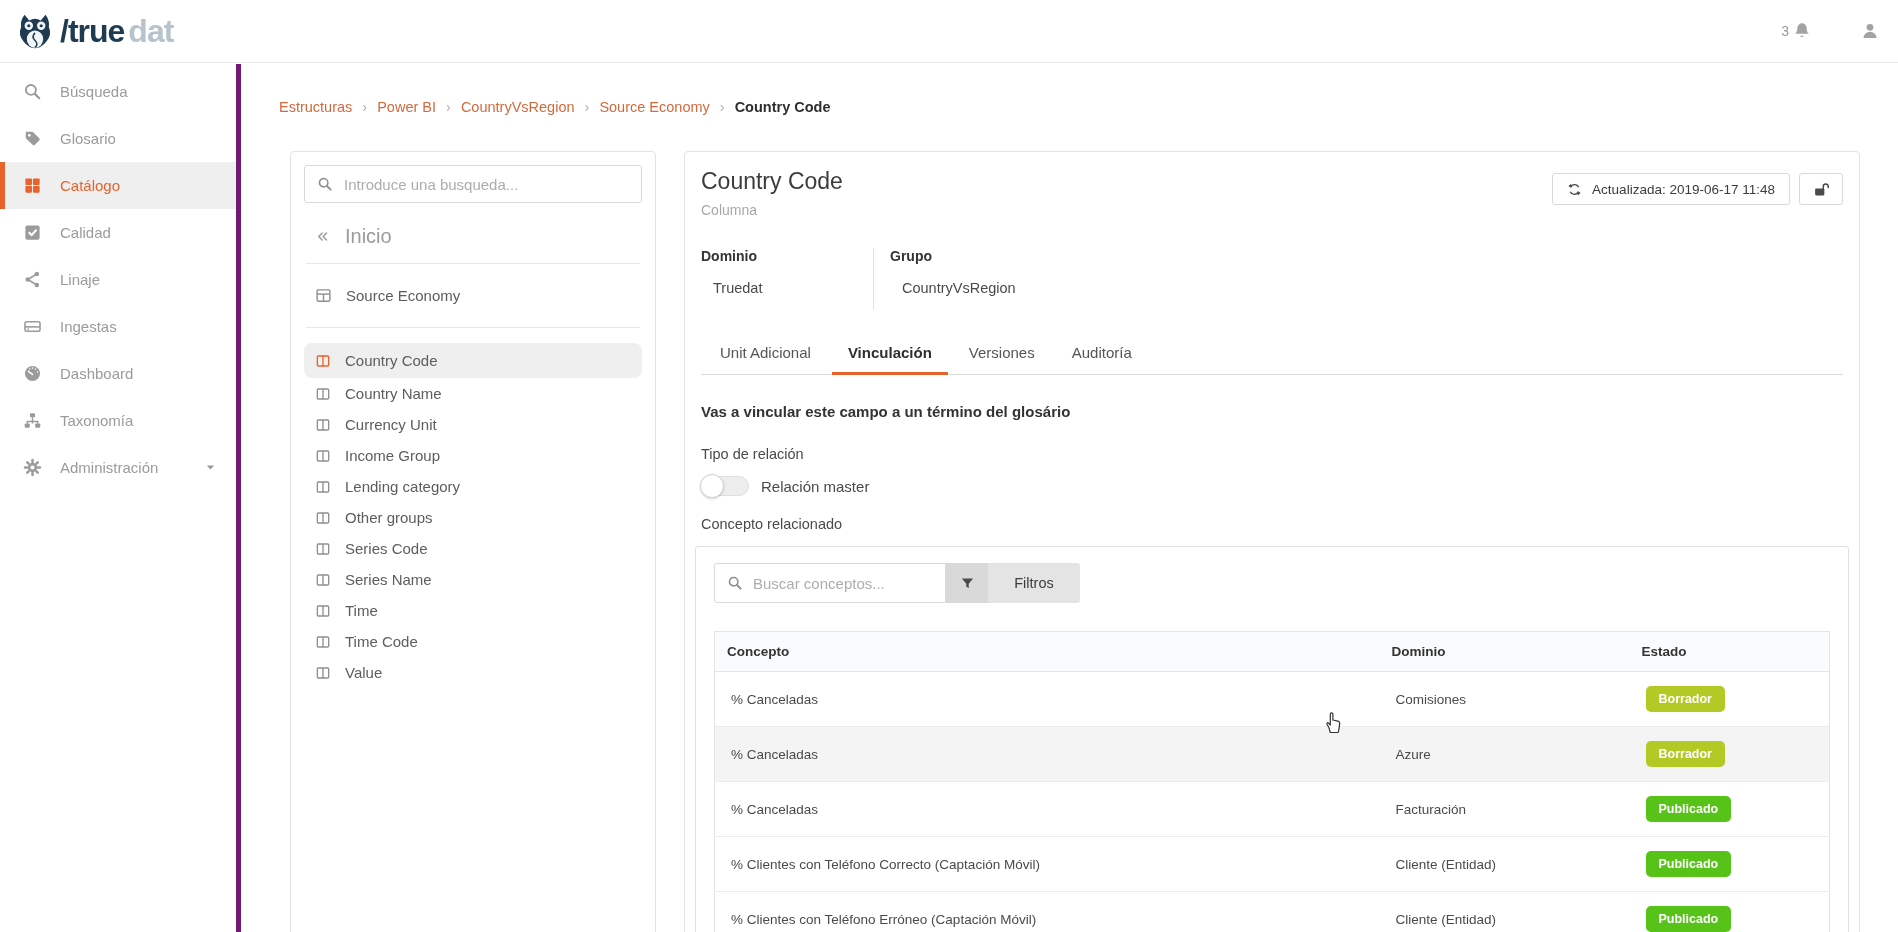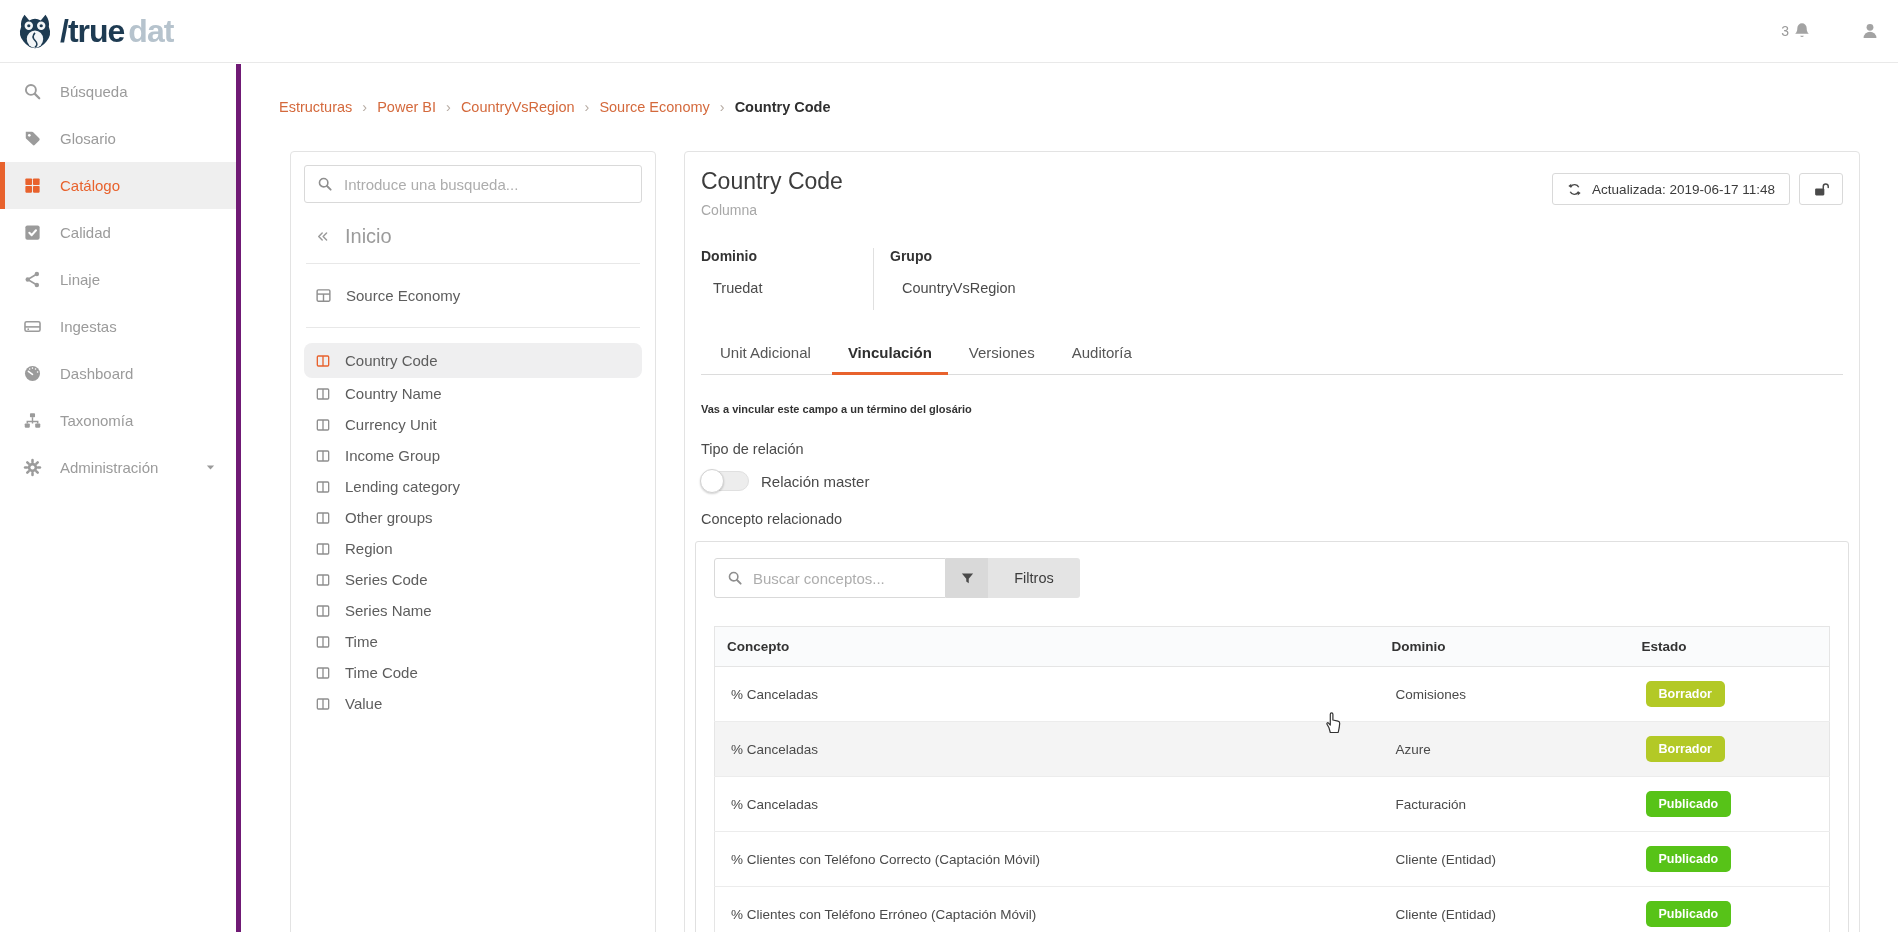--- a/index.html
+++ b/index.html
@@ -81,21 +81,21 @@
   .meta-label { font-size:14px; font-weight:700; color:#333; }
   .meta-value { margin:16px 0 0 12px; font-size:14.5px; color:#4a4a4a; }
 
   .tabs { display:flex; margin-top:34px; border-bottom:1px solid #dcdcdc; padding-left:19px; }
   .tab { font-size:15px; color:#555; padding-bottom:13px; margin-right:37px;
     position:relative; cursor:pointer; }
   .tab.active { color:#2f2f2f; font-weight:700; }
   .tab.active::after { content:''; position:absolute; left:-16px; right:-16px; bottom:-1px;
     height:3px; background:#e8622d; }
 
-  .link-heading { margin-top:28px; font-size:11px; font-weight:700; color:#333; }
+  .link-heading { margin-top:28px; font-size:15px; font-weight:700; color:#333; }
   .relation-label { margin-top:26px; font-size:14.5px; color:#4a4a4a; }
   .toggle-row { margin-top:14px; display:flex; align-items:center; }
   .toggle { width:48px; height:20px; background:#ededed; border:1px solid #e0e0e0;
     border-radius:10px; position:relative; cursor:pointer; }
   .knob { width:24px; height:24px; background:#fff; border:1px solid #d2d2d2; border-radius:50%;
     position:absolute; left:-2px; top:-3px; box-shadow:0 1px 2px rgba(0,0,0,.18); }
   .toggle-label { margin-left:12px; font-size:15px; color:#4a4a4a; }
   .concept-label { margin-top:20px; font-size:14.5px; color:#4a4a4a; }
 
   .inner-box { margin:14px -6px 0 -6px; border:1px solid #e0e0e0; border-radius:3px;
@@ -362,29 +362,20 @@
           <span>Lending category</span>
         </div>
         <div class="col-item">
           <span class="icn colicon">
             <svg viewBox="0 0 24 24" fill="none" stroke="currentColor" stroke-width="2">
               <rect x="3.5" y="4.5" width="17" height="15" rx="1.5"></rect>
               <line x1="12" y1="4.5" x2="12" y2="19.5"></line>
             </svg>
           </span>
           <span>Other groups</span>
-        </div>
-        <div class="col-item">
-          <span class="icn colicon">
-            <svg viewBox="0 0 24 24" fill="none" stroke="currentColor" stroke-width="2">
-              <rect x="3.5" y="4.5" width="17" height="15" rx="1.5"></rect>
-              <line x1="12" y1="4.5" x2="12" y2="19.5"></line>
-            </svg>
-          </span>
-          <span>Region</span>
         </div>
         <div class="col-item">
           <span class="icn colicon">
             <svg viewBox="0 0 24 24" fill="none" stroke="currentColor" stroke-width="2">
               <rect x="3.5" y="4.5" width="17" height="15" rx="1.5"></rect>
               <line x1="12" y1="4.5" x2="12" y2="19.5"></line>
             </svg>
           </span>
           <span>Series Code</span>
         </div>

